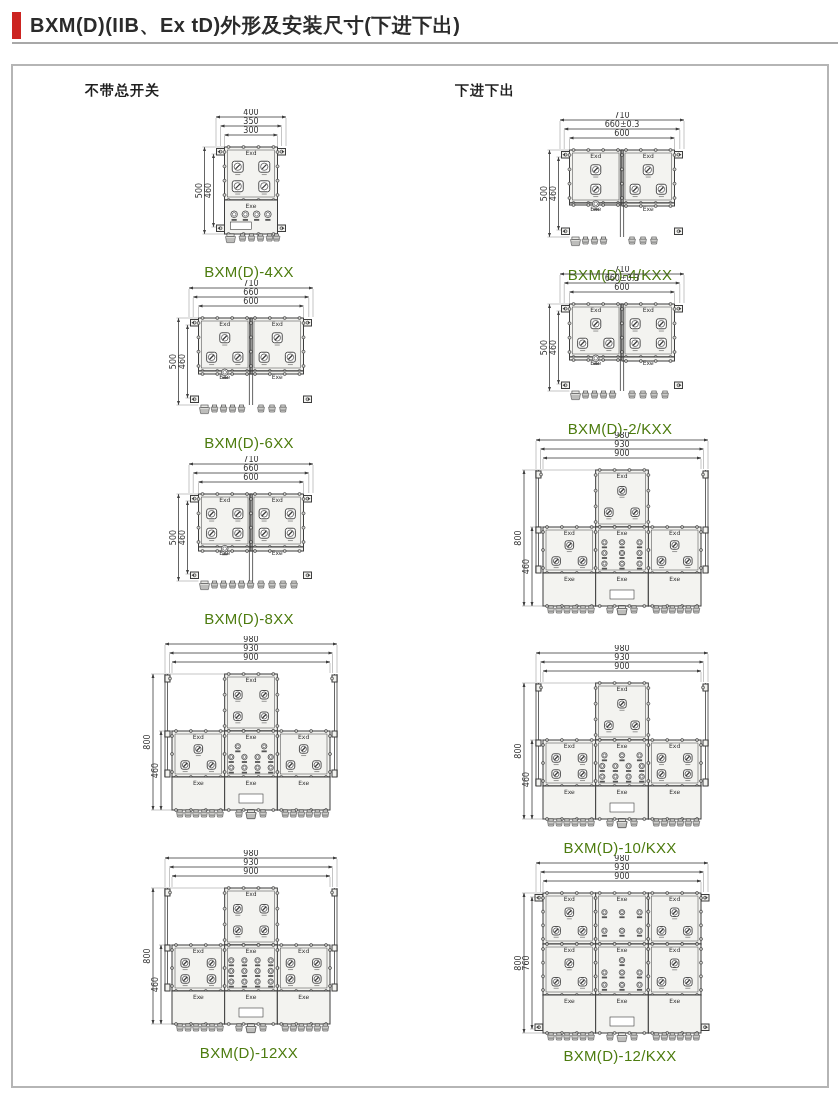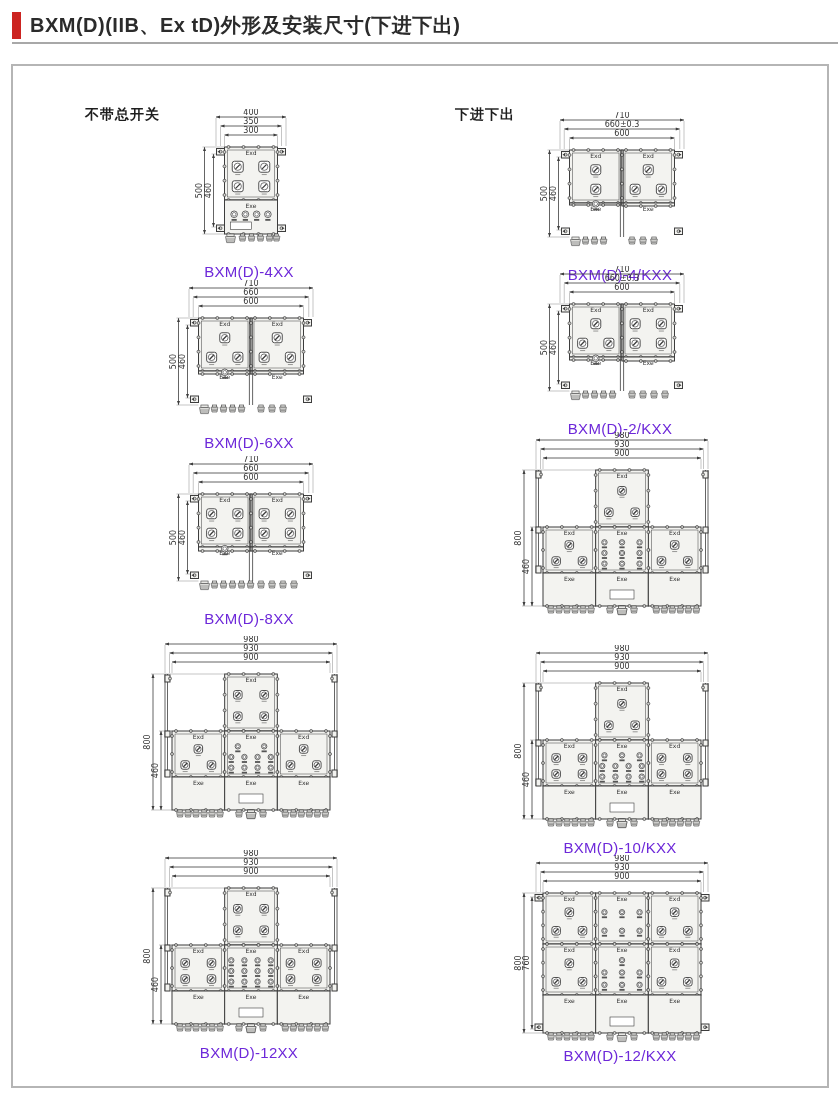--- a/index.html
+++ b/index.html
@@ -3,25 +3,25 @@
 <meta charset="utf-8">
 <style>
   html,body{margin:0;padding:0;background:#fff;}
   #page{position:relative;width:840px;height:1099px;background:#fff;overflow:hidden;
         font-family:"Liberation Sans","DejaVu Sans",sans-serif;}
   .hdr{position:absolute;left:12px;top:12px;display:flex;align-items:center;gap:9px;}
   .hbar{width:9px;height:27px;background:#cc2421;display:inline-block;}
   .hdr h1{margin:0;font-size:20px;font-weight:bold;color:#2b2b2b;letter-spacing:.5px;}
   .hline{position:absolute;left:12px;top:42px;width:826px;height:2px;background:#a8a8a8;}
   .frame{position:absolute;left:11px;top:64px;width:814px;height:1020px;border:2px solid #b5b5b5;background:#fff;}
-  .colhdr{position:absolute;font-size:14px;font-weight:bold;color:#1e1e1e;letter-spacing:1px;margin-top:24px;}
+  .colhdr{position:absolute;font-size:14px;font-weight:bold;color:#1e1e1e;letter-spacing:1px;}
   #colhdr0{left:85px;top:82px;}
   #colhdr1{left:455px;top:82px;}
   .fig{position:absolute;width:240px;text-align:center;}
-  .cap{font-size:15px;color:#6d28d9;margin-top:2px;letter-spacing:.3px;}
+  .cap{font-size:15px;color:#4d7c0f;margin-top:2px;letter-spacing:.3px;}
   svg{display:block;}
   .ln{stroke:#3d3d3d;stroke-width:.8;fill:none;}
   .ext{stroke:#8a8a8a;stroke-width:.5;fill:none;}
   .dim{font-size:8px;fill:#333;text-anchor:middle;font-family:"DejaVu Sans",sans-serif;}
   .arr{fill:#3d3d3d;}
   .pnl{fill:#f3f3f0;stroke:#3d3d3d;stroke-width:1;}
   .pin{fill:none;stroke:#3d3d3d;stroke-width:.5;}
   .plbl{font-size:6px;fill:#333;text-anchor:middle;font-family:"DejaVu Sans",sans-serif;}
   .blt{fill:#cfcfcc;stroke:#3d3d3d;stroke-width:.7;}
   .sw{fill:#fff;stroke:#3d3d3d;stroke-width:.9;}

